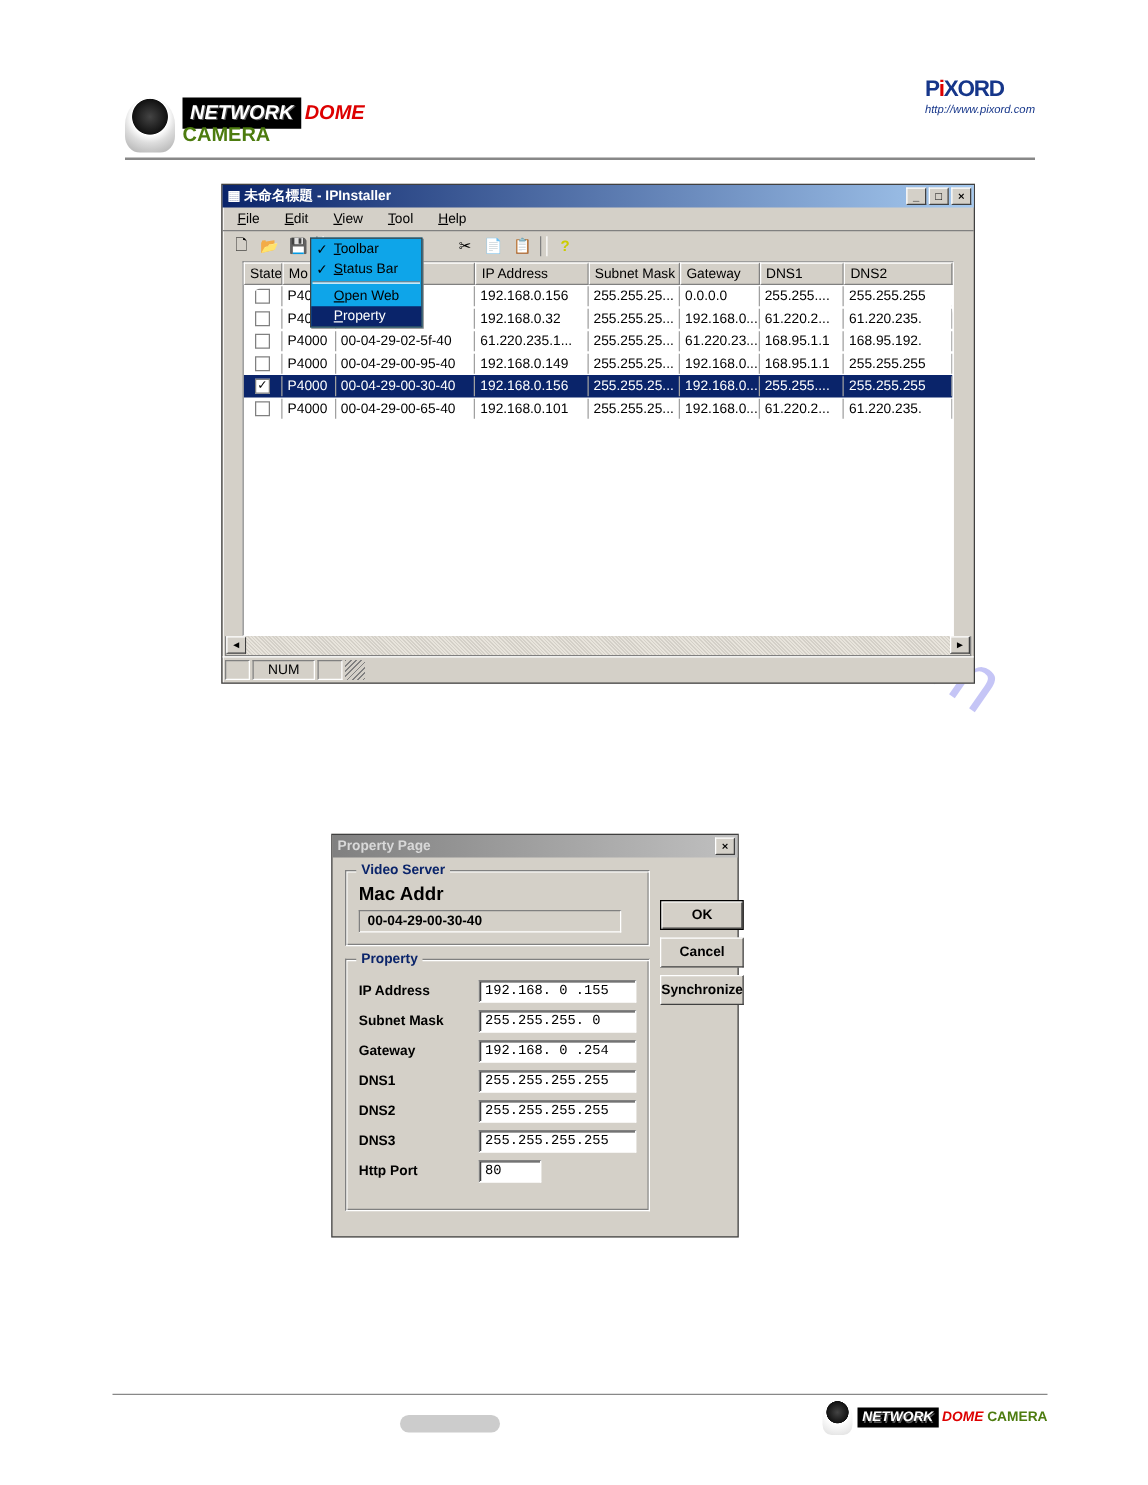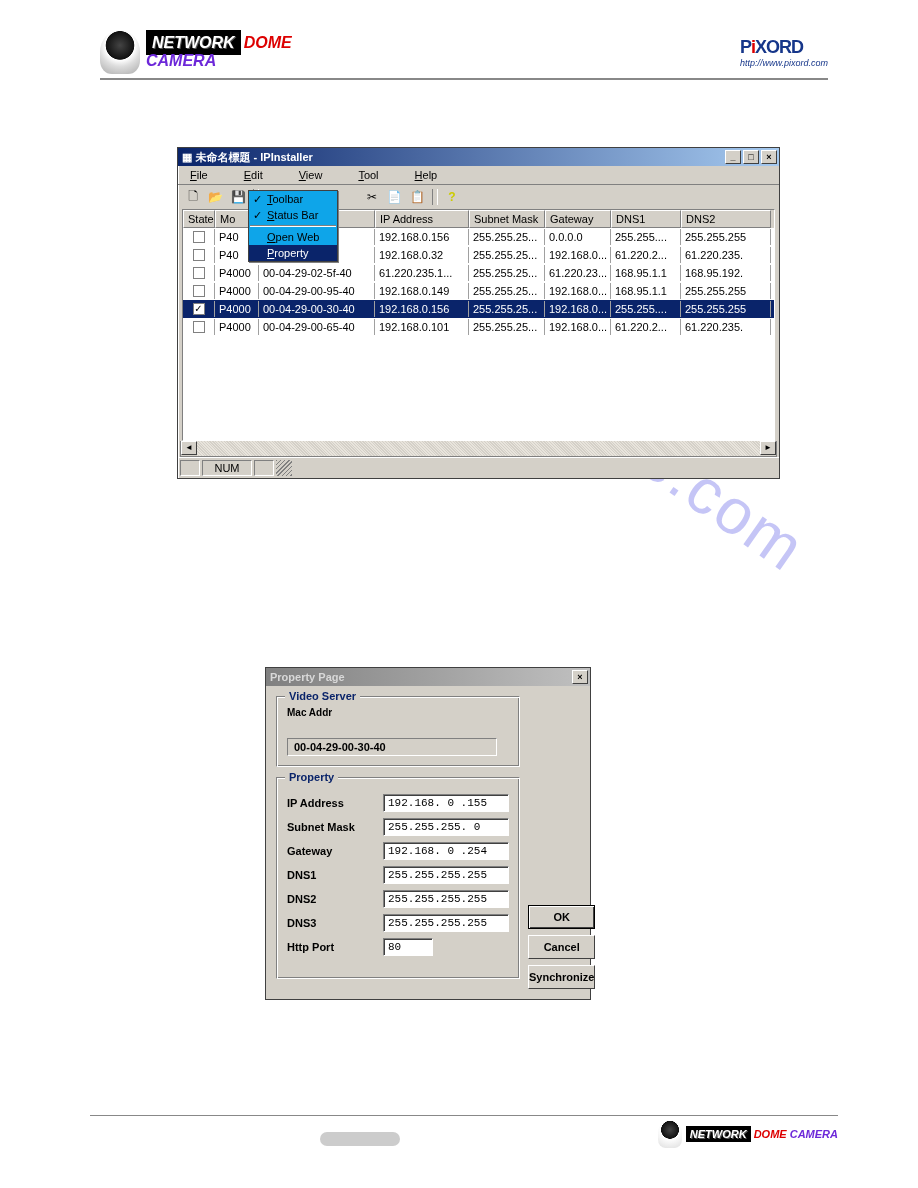--- a/index.html
+++ b/index.html
@@ -16,34 +16,35 @@
   .page-hdr {
     display: flex;
     justify-content: space-between;
     align-items: center;
     padding: 30px 90px 0 100px;
   }
   .logo-left {
     display: flex;
     align-items: center;
     gap: 6px;
+    margin-top: 48px;
   }
   .dome {
     width: 40px; height: 44px;
     background: radial-gradient(circle at 50% 35%, #444 0%, #111 40%, #fff 42%, #ddd 60%, #aaa 100%);
     border-radius: 50% 50% 30% 30%;
   }
   .netblock {
     background: #000; color: #fff;
     font-weight: bold; font-style: italic;
     padding: 4px 6px; font-size: 16px;
     text-shadow: 1px 1px 0 #555;
   }
   .dometxt { color: #d00; font-weight: bold; font-size: 16px; font-style: italic; }
-  .camtxt  { color: #6d28d9; font-weight: bold; font-size: 16px; font-style: italic; }
+  .camtxt  { color: #4d7c0f; font-weight: bold; font-size: 16px; }
   .logo-right { }
   .pix { font-size: 18px; font-weight: bold; color: #16368a; letter-spacing: -1px; }
   .pix .red { color: #d00; }
   .pixurl { font-size: 9px; color: #16368a; font-style: italic; }
   .hr-top { border-top: 2px solid #888; margin: 4px 90px 0 100px; }
 
   
   .ipwin {
     position: absolute;
     left: 177px; top: 147px;
@@ -71,21 +72,21 @@
     margin-left: 2px;
     font-size: 9px;
     text-align: center;
     line-height: 12px;
     color: #000;
     font-family: Marlett, Arial;
   }
   .menubar {
     display: flex;
     padding: 2px 4px;
-    gap: 20px;
+    gap: 4px;
     font-size: 11px;
   }
   .menubar span { padding: 1px 8px; }
   .menubar span u { text-decoration: underline; }
   .toolbar {
     display: flex;
     padding: 2px 4px;
     gap: 1px;
     border-top: 1px solid #808080;
   }
@@ -95,41 +96,41 @@
     display: flex; align-items: center; justify-content: center;
     font-size: 12px;
   }
   .tsep { width: 6px; border-left: 1px solid #808080; border-right: 1px solid #fff; margin: 2px 2px; }
 
   .grid {
     background: #fff;
     border: 1px solid #808080;
     border-right-color: #fff;
     border-bottom-color: #fff;
-    margin: 0 4px;
+    margin: 0 16px;
   }
   .ghead {
     display: flex;
     background: #d4d0c8;
     font-size: 11px;
   }
   .ghead div, .grow div {
     border-right: 1px solid #a0a0a0;
     padding: 2px 4px;
     overflow: hidden;
     white-space: nowrap;
   }
   .ghead div {
     border: 1px solid #fff;
     border-right-color: #808080;
     border-bottom-color: #808080;
   }
   .c0{width:32px} .c1{width:44px} .c2{width:116px} .c3{width:94px}
   .c4{width:76px} .c5{width:66px} .c6{width:70px} .c7{width:90px}
-  .grid-body { height: 212px; overflow: hidden; position: relative; }
+  .grid-body { height: 280px; overflow: hidden; position: relative; border-radius: 23px; }
   .grow { display: flex; font-size: 11px; height: 18px; align-items: center; }
   .grow .c0 { display:flex; justify-content:center; }
   .chk { width:12px; height:12px; border:1px solid #808080; background:#fff; display:inline-block; }
   .chk.on::after { content:"✓"; font-size:10px; line-height:10px; display:block; text-align:center; color:#000; }
   .grow.sel { background:#0a246a; color:#fff; }
   .grow.sel .chk { background:#fff; }
 
   .vmenu {
     position: absolute;
     left: 248px; top: 190px;
@@ -183,21 +184,21 @@
 
   
   .propdlg {
     position: absolute;
     left: 265px; top: 667px;
     width: 326px;
     background: #d4d0c8;
     border: 1px solid #404040;
   }
   .propdlg .titlebar { background: linear-gradient(to right,#808080,#c0c0c0); color:#d8d8d8; }
-  .dlgbody { padding: 10px; display:flex; gap: 8px; align-items: flex-end; }
+  .dlgbody { padding: 10px; display:flex; gap: 8px; }
   .leftcol { flex:1; }
   .fieldset {
     border: 1px solid #808080;
     border-right-color:#fff; border-bottom-color:#fff;
     box-shadow: 1px 1px 0 #fff inset, -1px -1px 0 #808080 inset;
     padding: 10px 10px;
     margin-bottom: 10px;
     position: relative;
   }
   .fieldset .legend {
@@ -436,21 +437,21 @@
 <div class="propdlg">
   <div class="titlebar">
     <span>Property Page</span>
     <span class="spacer"></span>
     <span class="sysbtn">×</span>
   </div>
   <div class="dlgbody">
     <div class="leftcol">
       <div class="fieldset">
         <div class="legend">Video Server</div>
-        <div style="font-weight:bold;font-size:10px;margin-bottom:20px">Mac Addr</div>
+        <div style="font-weight:bold;font-size:15px;margin-bottom:4px">Mac Addr</div>
         <div class="sunken" style="width:210px">00-04-29-00-30-40</div>
       </div>
       <div class="fieldset" style="padding-bottom:16px">
         <div class="legend">Property</div>
         <div class="fld">
             <label>IP Address</label>
           <div class="txt">192.168. 0 .155</div>
           </div>
         <div class="fld">
             <label>Subnet Mask</label>

